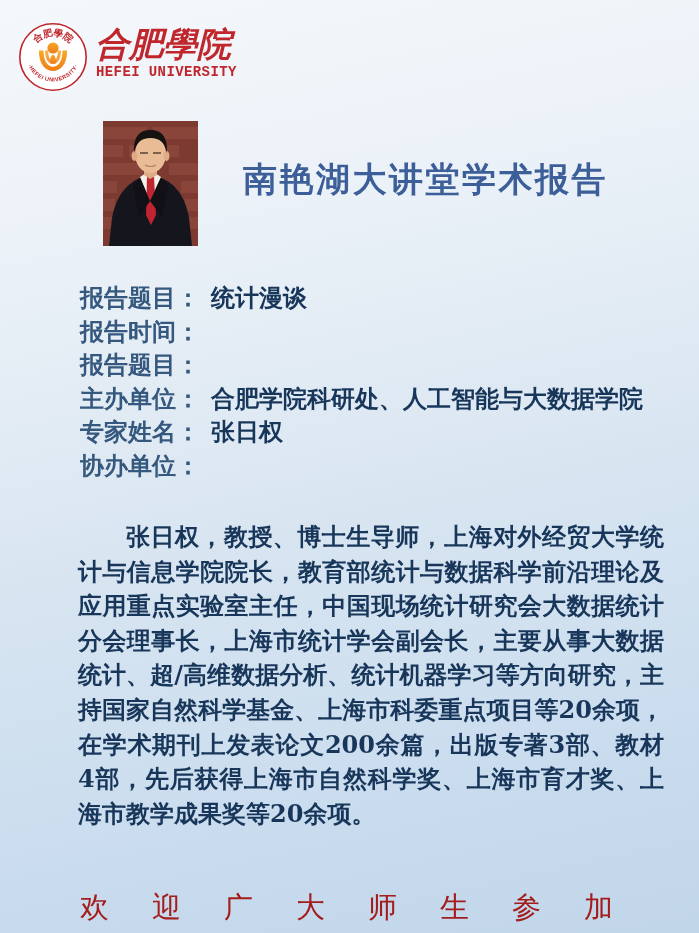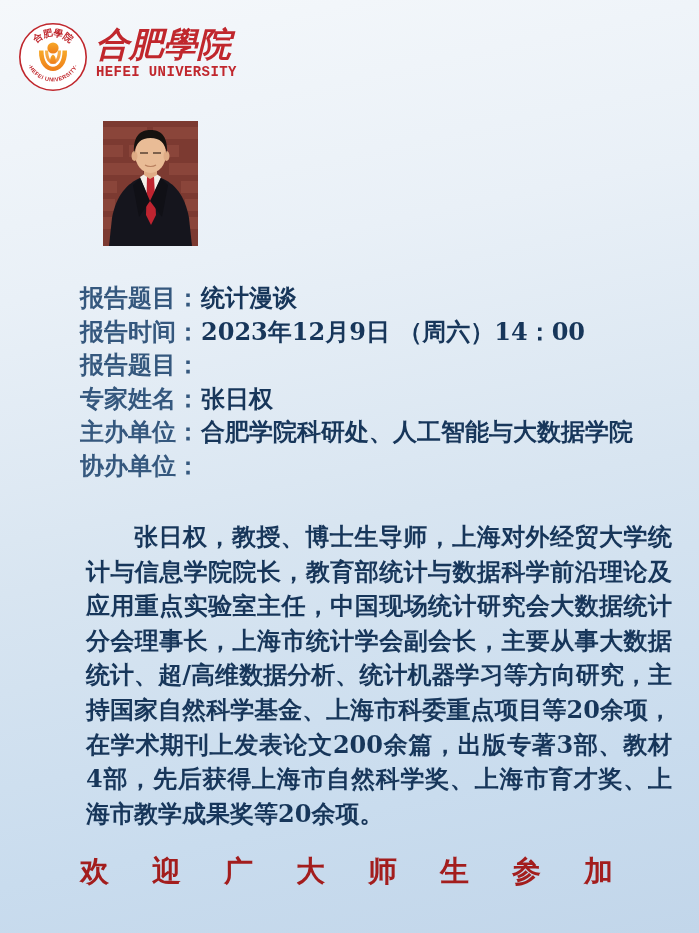--- a/index.html
+++ b/index.html
@@ -39,21 +39,21 @@
   .page-title {
     position: absolute; left: 243px; top: 157px;
     font-size: 34px; font-weight: 700;
     color: #3c5f99;
     letter-spacing: 2.5px;
     white-space: nowrap;
   }
 
   
   .fields { position: absolute; left: 80px; top: 281px; width: 600px; }
-  .field-row { display: flex; height: 33.6px; line-height: 33.6px; }
+  .field-row { display: flex; height: 33.6px; line-height: 33.6px; gap: 10px; }
   .field-label {
     width: 121px; flex: 0 0 121px;
     font-size: 24px; font-weight: 700;
     color: #35587e;
     white-space: nowrap;
   }
   .field-value {
     font-size: 24px; font-weight: 700;
     color: #17365a;
     white-space: nowrap;
@@ -62,27 +62,26 @@
 
   
   .bio {
     position: absolute; left: 78px; top: 520px;
     width: 586px;
     font-size: 24px; font-weight: 700;
     color: #17365a;
     line-height: 34.6px;
     text-indent: 2em;
     text-align: justify;
-    margin-left: 8px;
   }
 
   
   .footer {
-    position: absolute; left: 80px; top: 852px;
-    font-size: 29px; font-weight: 700;
+    position: absolute; left: 80px; top: 888px;
+    font-size: 29px; font-weight: 400;
     color: #a31d1d;
     letter-spacing: 43px;
     white-space: nowrap;
   }
 </style>
 </head>
 <body>
 
 <div class="page">
 
@@ -149,40 +148,40 @@
     <ellipse cx="31.5" cy="35" rx="3" ry="5" fill="#dfab85"></ellipse>
     <ellipse cx="63.5" cy="35" rx="3" ry="5" fill="#dfab85"></ellipse>
 
     <path d="M 31,32 C 30,14 38,9 47.5,9 C 57,9 65,14 64,32 C 62,22 57,17 47.5,17 C 38,17 33,22 31,32 Z" fill="#16120f"></path>
 
     <path d="M 37,32 h 8 M 50,32 h 8" stroke="#5a4335" stroke-width="1.4" fill="none"></path>
 
     <path d="M 42,44 C 45,46 50,46 53,44" stroke="#b77f5e" stroke-width="1.2" fill="none"></path>
   </svg>
 
+  <div class="page-title">南艳湖大讲堂学术报告</div>
 
   <div class="fields">
     <div class="field-row">
       <span class="field-label">报告题目：</span>
       <span class="field-value">统计漫谈</span>
     </div>
     <div class="field-row">
       <span class="field-label">报告时间：</span>
-      <span class="field-value">2023年12月9日 （周六）14：00</span>
     </div>
     <div class="field-row">
       <span class="field-label">报告题目：</span>
     </div>
     <div class="field-row">
+      <span class="field-label">主办单位：</span>
+      <span class="field-value">合肥学院科研处、人工智能与大数据学院</span>
+    </div>
+    <div class="field-row">
       <span class="field-label">专家姓名：</span>
       <span class="field-value">张日权</span>
-    </div>
-    <div class="field-row">
-      <span class="field-label">主办单位：</span>
-      <span class="field-value">合肥学院科研处、人工智能与大数据学院</span>
     </div>
     <div class="field-row">
       <span class="field-label">协办单位：</span>
       <span class="field-value"></span>
     </div>
   </div>
 
   <p class="bio">张日权，教授、博士生导师，上海对外经贸大学统计与信息学院院长，教育部统计与数据科学前沿理论及应用重点实验室主任，中国现场统计研究会大数据统计分会理事长，上海市统计学会副会长，主要从事大数据统计、超/高维数据分析、统计机器学习等方向研究，主持国家自然科学基金、上海市科委重点项目等20余项，在学术期刊上发表论文200余篇，出版专著3部、教材4部，先后获得上海市自然科学奖、上海市育才奖、上海市教学成果奖等20余项。</p>
 
   <div class="footer">欢迎广大师生参加</div>

